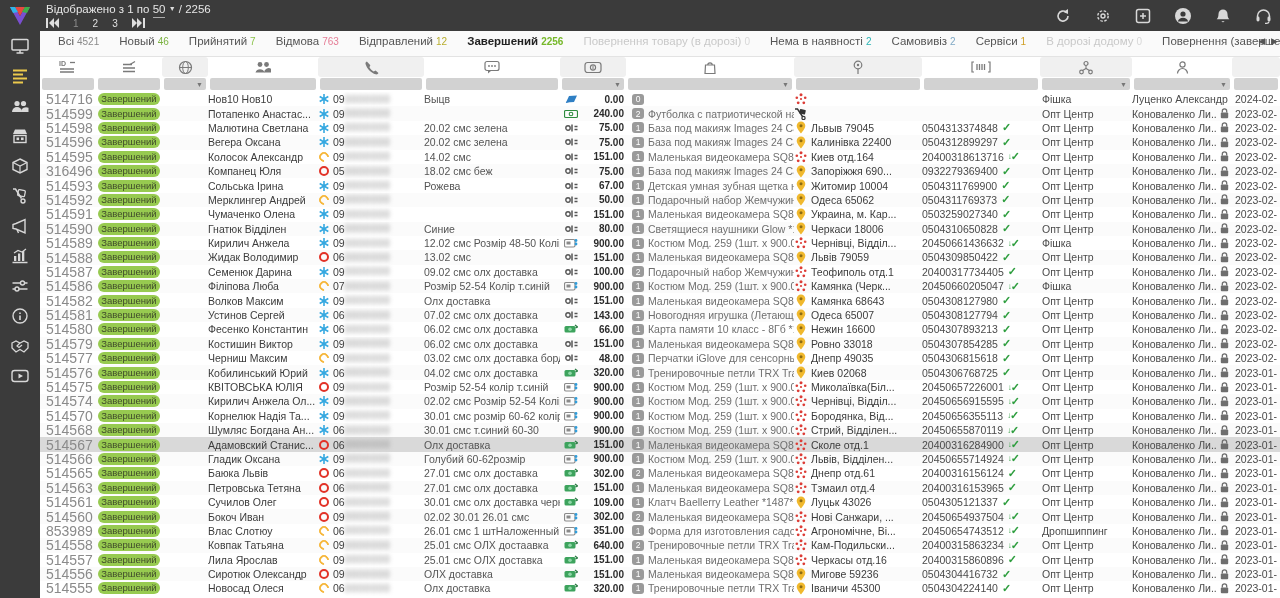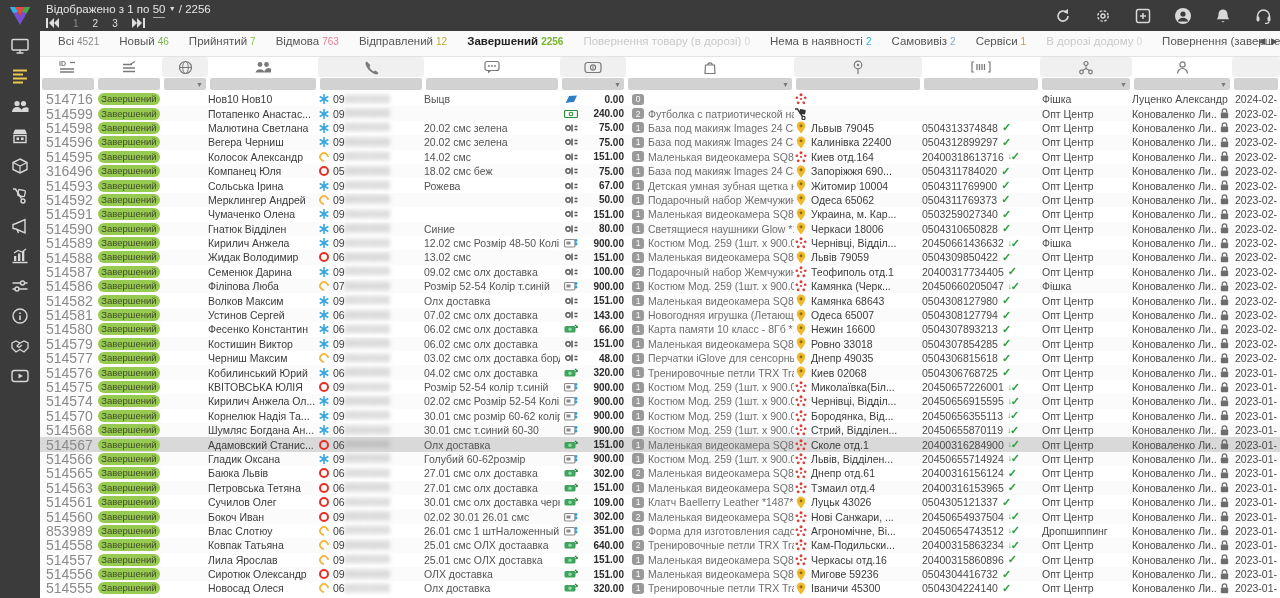--- a/index.html
+++ b/index.html
@@ -632,21 +632,21 @@
     <div class="cell c-dt">2023-02-</div>
   </div>
     <div class="row">
     <div class="cell c-id">514596</div>
     <div class="cell c-st">
         <span class="pill">Завершений</span>
       </div>
     <div class="cell c-fl">
         <span class="flag"><span class="b"></span><span class="y"></span></span>
       </div>
-    <div class="cell c-nm">Вегера Черниш</div>
+    <div class="cell c-nm">Вегера Оксана</div>
     <div class="cell c-ph">
         <span class="opi">
           <svg width="12" height="12" viewBox="0 0 12 12" fill="none">
             <path d="M6 1v10M1.7 3.5l8.6 5M1.7 8.5l8.6-5" stroke="#35a8e0" stroke-width="1.6"></path>
           </svg>
         </span>
         <span>09</span>
         <span class="blurnum">0000000</span>
       </div>
     <div class="cell c-cm">20.02 смс зелена</div>
@@ -783,21 +783,21 @@
     <div class="cell c-ct">
         <span class="cityico">
           <svg width="10" height="13" viewBox="0 0 10 13" fill="none">
             <path d="M5 0.5a4.3 4.3 0 0 1 4.3 4.3C9.3 8 5 12.5 5 12.5S.7 8 .7 4.8A4.3 4.3 0 0 1 5 .5z" fill="#f0b82d"></path>
             <circle cx="5" cy="4.8" r="1.5" fill="#8a6a14"></circle>
           </svg>
         </span>
         <span>Запоріжжя 690...</span>
       </div>
     <div class="cell c-tk">
-        <span>0504311784020</span>
+        <span>0932279369400</span>
         <span class="chk">✓</span>
       </div>
     <div class="cell c-sr">Опт Центр</div>
     <div class="cell c-mg">
         <span class="mgr-name">Коноваленко Ли...</span>
         <span class="lock">
           <svg width="9" height="11" viewBox="0 0 9 11" fill="none">
             <rect x="0.8" y="4.5" width="7.4" height="5.8" rx="1" fill="#6e6e6e"></rect>
             <path d="M2.3 4.5V3a2.2 2.2 0 0 1 4.4 0v1.5" stroke="#6e6e6e" stroke-width="1.3" fill="none"></path>
           </svg>

